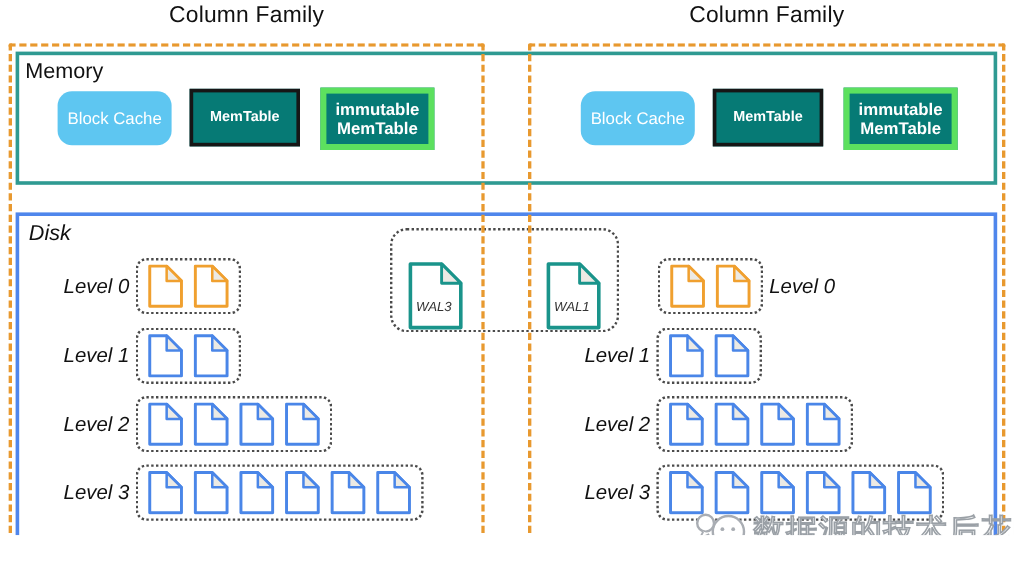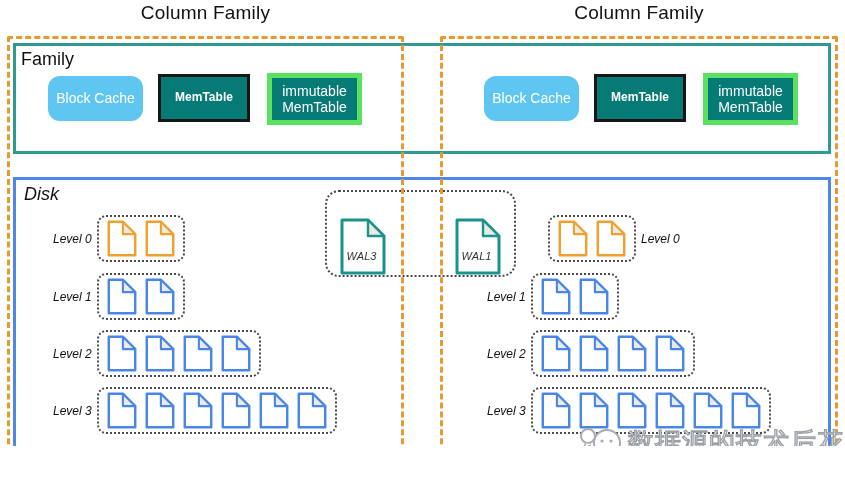--- a/index.html
+++ b/index.html
@@ -37,21 +37,21 @@
   }
   .block-cache { background:var(--block-cache-bg,#5ec6f1); font-size:14px;border-radius:12px; }
   .memtable {
     background:var(--memtable-bg,#067a75);
     border:3px solid var(--memtable-border,#161616);
     font-weight:bold; font-size:12px;
   }
   .immutable {
     background:var(--memtable-bg,#067a75);
     border:5px solid var(--immutable-border,#5ce05f);
-    font-weight:normal; font-size:14px; padding:16px 4px;
+    font-weight:bold; font-size:14px; padding:16px 4px;
   }
   .bc-l  { left:32px;  top:30px; width:95px; height:45px; }
   .mt-l  { left:142px; top:28px; width:92px; height:48px; }
   .imm-l { left:251px; top:27px; width:95px; height:52px; }
   .bc-r  { left:468px; top:30px; width:95px; height:45px; }
   .mt-r  { left:578px; top:28px; width:92px; height:48px; }
   .imm-r { left:687px; top:27px; width:95px; height:52px; }
 
   .wal-box {
     position:absolute; left:309px; top:10px; width:191px; height:87px;
@@ -62,21 +62,21 @@
   .wal-file { position:relative; width:46px; height:57px; color:var(--wal-teal,#1a948b); }
   .wal-file svg { position:absolute; left:0; top:0; }
   .wal-label {
     position:absolute; left:0; right:3px; top:32px; text-align:center;
     font-size:11px; color:#333; font-family:"Liberation Sans",sans-serif;
   }
 
   .level-row {
     position:absolute; display:flex; align-items:center; gap:5px; height:47px;
   }
-  .level-label { font-size:12px; color:#111; white-space:nowrap; }
+  .level-label { font-size:17px; color:#111; white-space:nowrap; }
   .level-box {
     display:flex; align-items:center; gap:8px;
     border:2px dotted var(--dotted-box,#4a4a4a); border-radius:9px;
     padding:3px 8px; height:47px;
   }
   .row-l0-l { left:37px;  top:35px;  }
   .row-l1-l { left:37px;  top:93px;  }
   .row-l2-l { left:37px;  top:150px; }
   .row-l3-l { left:37px;  top:207px; }
   .row-l0-r { left:532px; top:35px;  }
@@ -101,21 +101,21 @@
 </style>
 </head>
 <body>
 
 <div class="stage">
 
   <div class="cf-title left">Column Family</div>
   <div class="cf-title right">Column Family</div>
 
   <div class="band memory-band">
-    <span class="band-label">Family</span>
+    <span class="band-label">Memory</span>
 
     <div class="mem-item block-cache bc-l">Block Cache</div>
     <div class="mem-item memtable mt-l">MemTable</div>
     <div class="mem-item immutable imm-l">immutable MemTable</div>
 
     <div class="mem-item block-cache bc-r">Block Cache</div>
     <div class="mem-item memtable mt-r">MemTable</div>
     <div class="mem-item immutable imm-r">immutable MemTable</div>
   </div>
 

